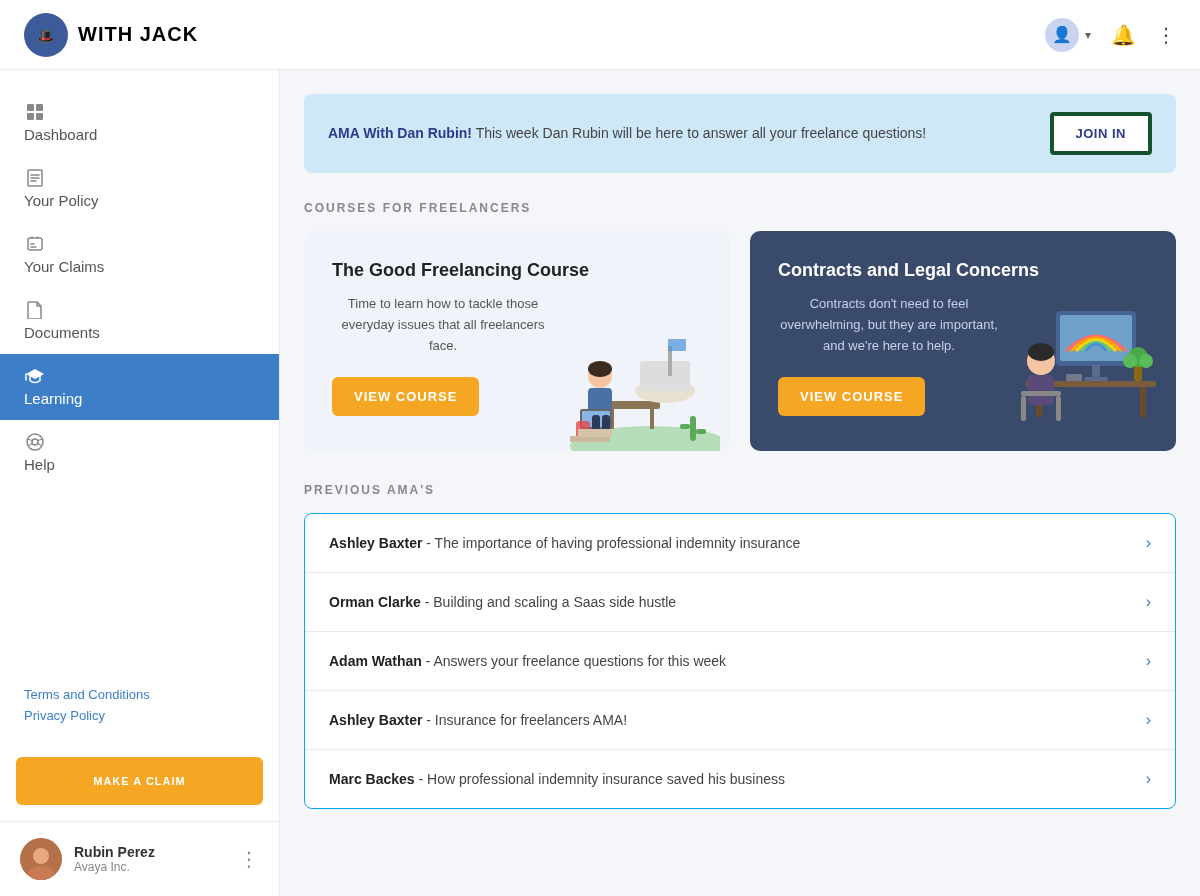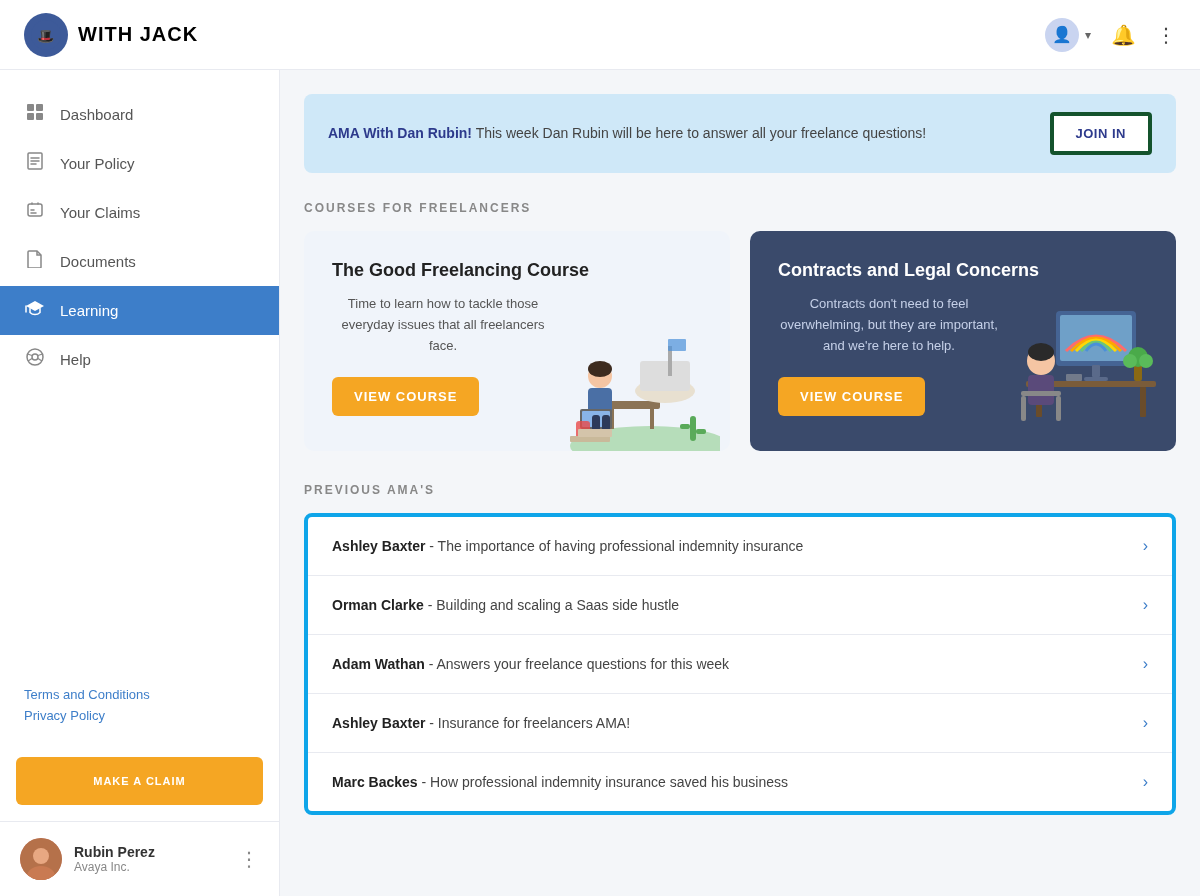--- a/index.html
+++ b/index.html
@@ -82,29 +82,28 @@
       flex-shrink: 0;
       height: 100%;
       position: relative;
     }
     .nav-menu {
       padding: 20px 0;
       flex: 1;
     }
     .nav-item {
       display: flex;
-      align-items: center;
-      gap: 14px;
       padding: 13px 24px;
       cursor: pointer;
       color: #555;
       font-size: 15px;
       font-weight: 500;
       border-radius: 0;
       transition: background 0.15s;
+      flex-direction: column;
     }
     .nav-item.active {
       background: #3d7ec9;
       color: #fff;
     }
     .nav-item .nav-icon { font-size: 18px; width: 22px; text-align: center; }
     .nav-links {
       padding: 12px 24px;
     }
     .nav-links a {
@@ -253,21 +252,21 @@
       bottom: 0;
       width: 200px;
       height: 190px;
     }
 
     
     .amas-list {
       background: #fff;
       border-radius: 8px;
       overflow: hidden;
-      border: 4px solid #0ea5e9;
+      border: 1px solid #0ea5e9;
     }
     .ama-item {
       display: flex;
       align-items: center;
       justify-content: space-between;
       padding: 20px 24px;
       border-bottom: 1px solid #e8eaf0;
       cursor: pointer;
       transition: background 0.15s;
     }

